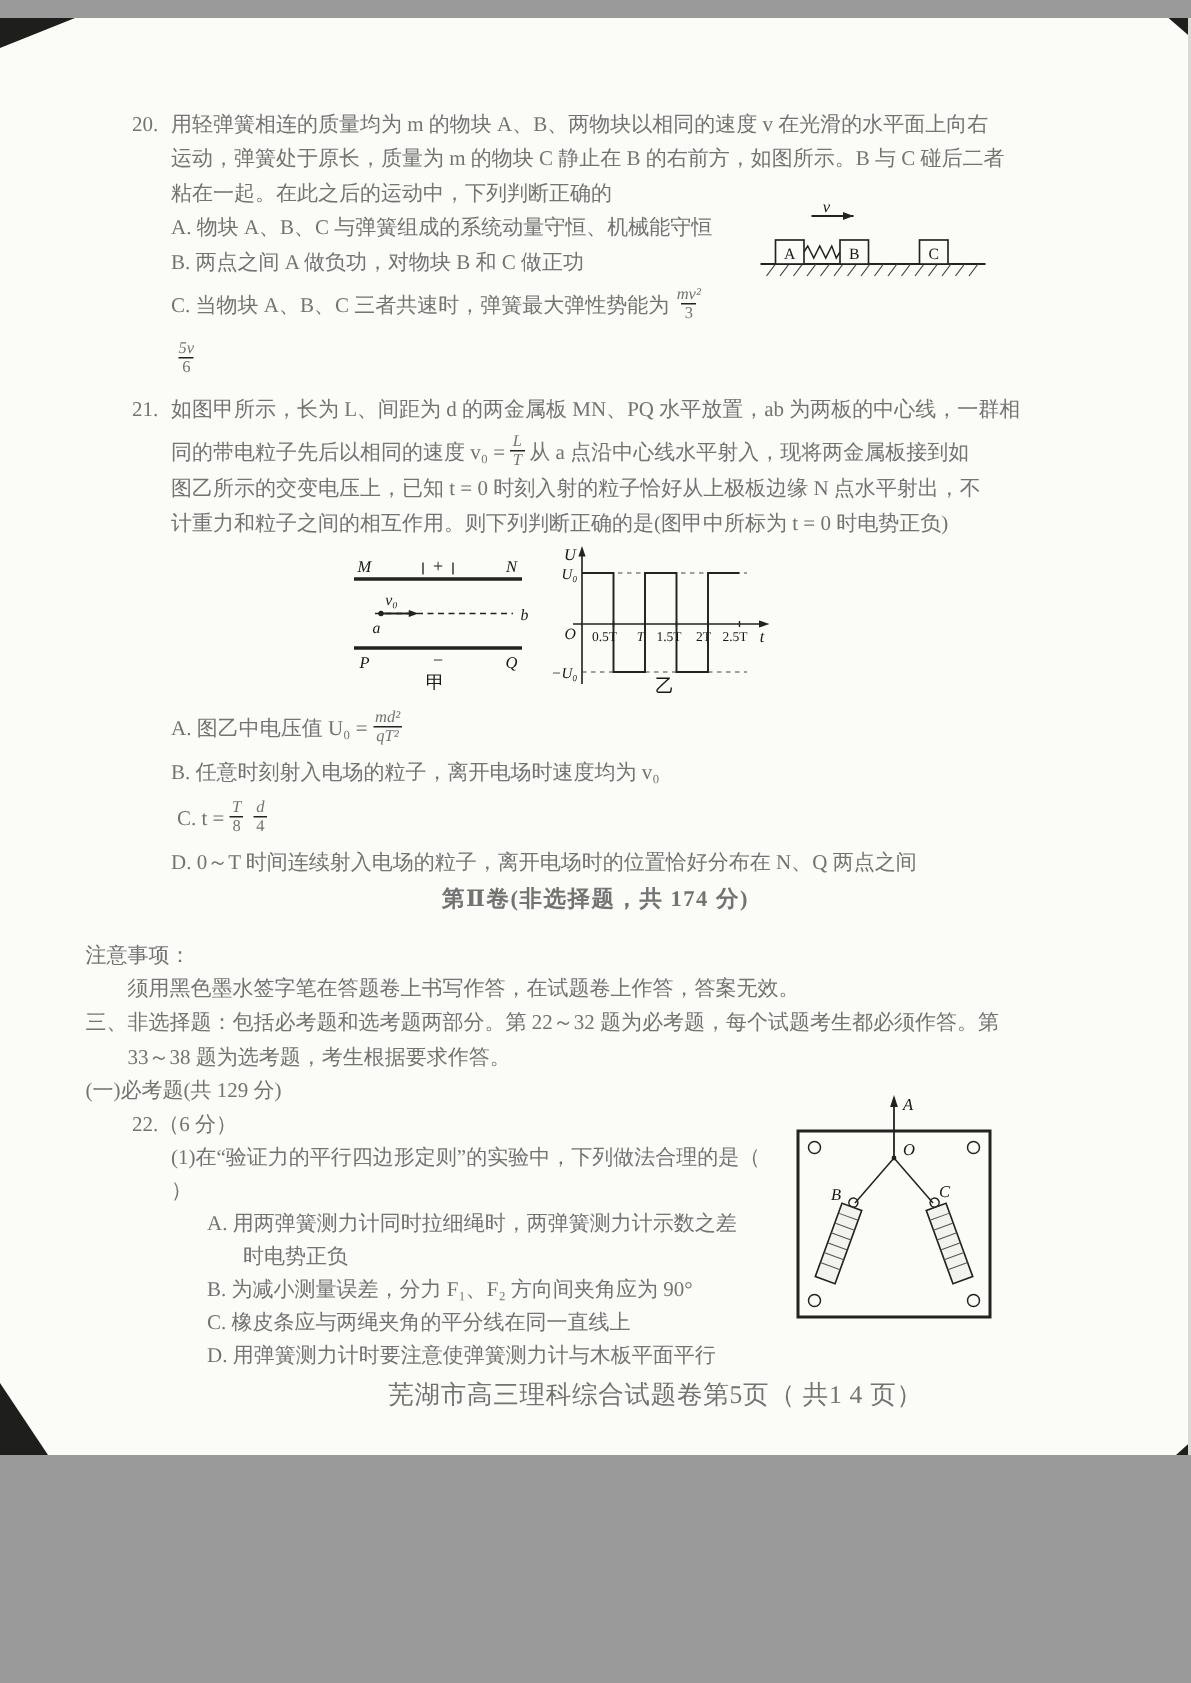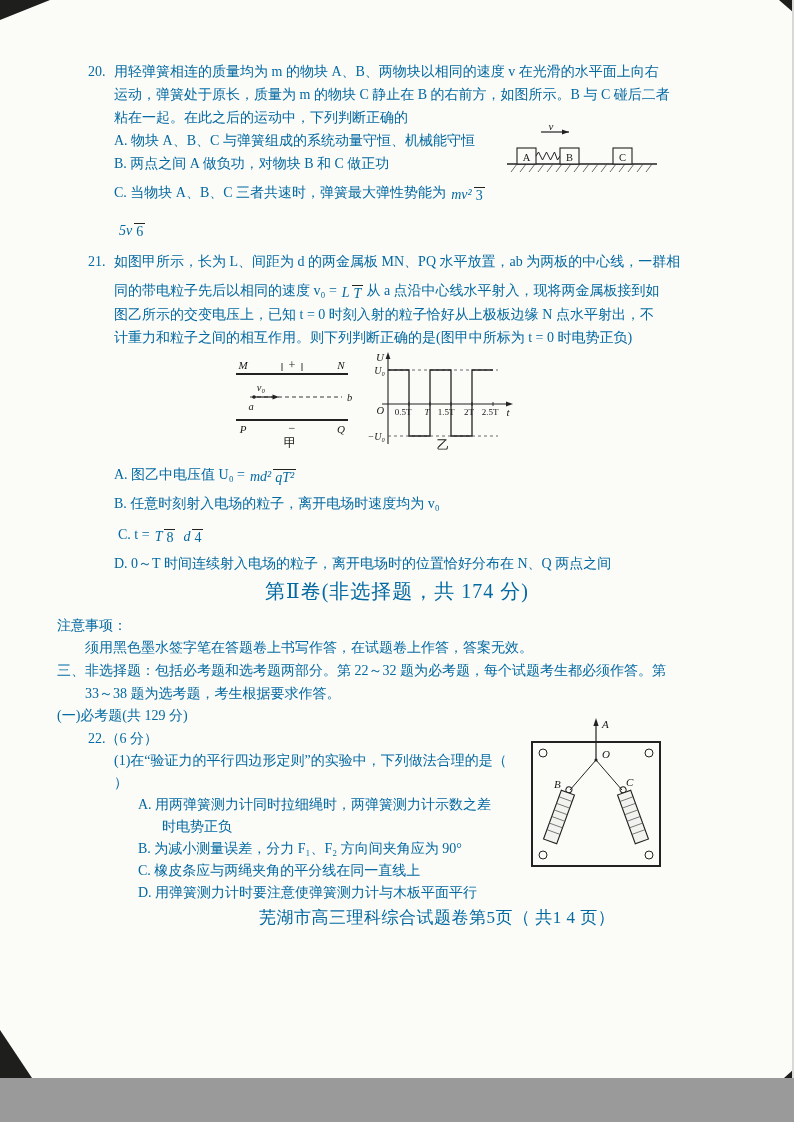--- a/index.html
+++ b/index.html
@@ -1,26 +1,26 @@
 <!DOCTYPE html>
 <html><head>
 <meta charset="utf-8">
 <style>
   *{margin:0;padding:0;box-sizing:border-box}
   html,body{background:#9a9a9a}
-  .page{position:relative;width:794px;height:1078px;margin:0 auto;background:#fbfbf8;
-        font-family:"Liberation Serif","DejaVu Serif",serif;color:#0369a1;overflow:hidden}
+  .page{position:relative;width:794px;height:958px;margin:12px auto;background:#fbfbf8;
+        font-family:"Liberation Serif","DejaVu Serif",serif;color:#737373;overflow:hidden}
   .abs{position:absolute;white-space:nowrap}
   .t{font-size:14px;line-height:23px}
   .b{font-weight:normal}
   .fline{display:flex;align-items:flex-end}
-  .frac{display:inline-flex;flex-direction:row;align-items:center;font-size:14px;line-height:1.15;margin:0 3px}
+  .frac{display:inline-flex;flex-direction:column;align-items:center;font-size:11px;line-height:1.15;margin:0 3px}
   .frac .num{padding:0 2px;display:block}
   .frac .den{padding:0 2px;display:block;border-top:1px solid #222}
-  .title{font-size:20px;font-weight:normal;letter-spacing:1px}
+  .title{font-size:15px;font-weight:bold;letter-spacing:1px}
   .footer{font-size:17px;letter-spacing:.5px}
   svg text{font-family:"Liberation Serif","DejaVu Serif",serif;fill:#171717}
   .it{font-style:italic}
   .art{position:absolute;background:#1e1e1c}
   .art.tl{left:0;top:0;width:50px;height:20px;clip-path:polygon(0 0,100% 0,0 100%)}
   .art.tr{right:0;top:0;width:15px;height:13px;clip-path:polygon(0 0,100% 0,100% 100%)}
   .art.bl{left:0;bottom:0;width:32px;height:48px;clip-path:polygon(0 0,0 100%,100% 100%)}
   .art.br{right:0;bottom:0;width:10px;height:9px;clip-path:polygon(100% 0,100% 100%,0 100%)}
   .edge-r{position:absolute;right:0;top:0;width:2px;height:100%;background:#d8d8d4}
 </style>

